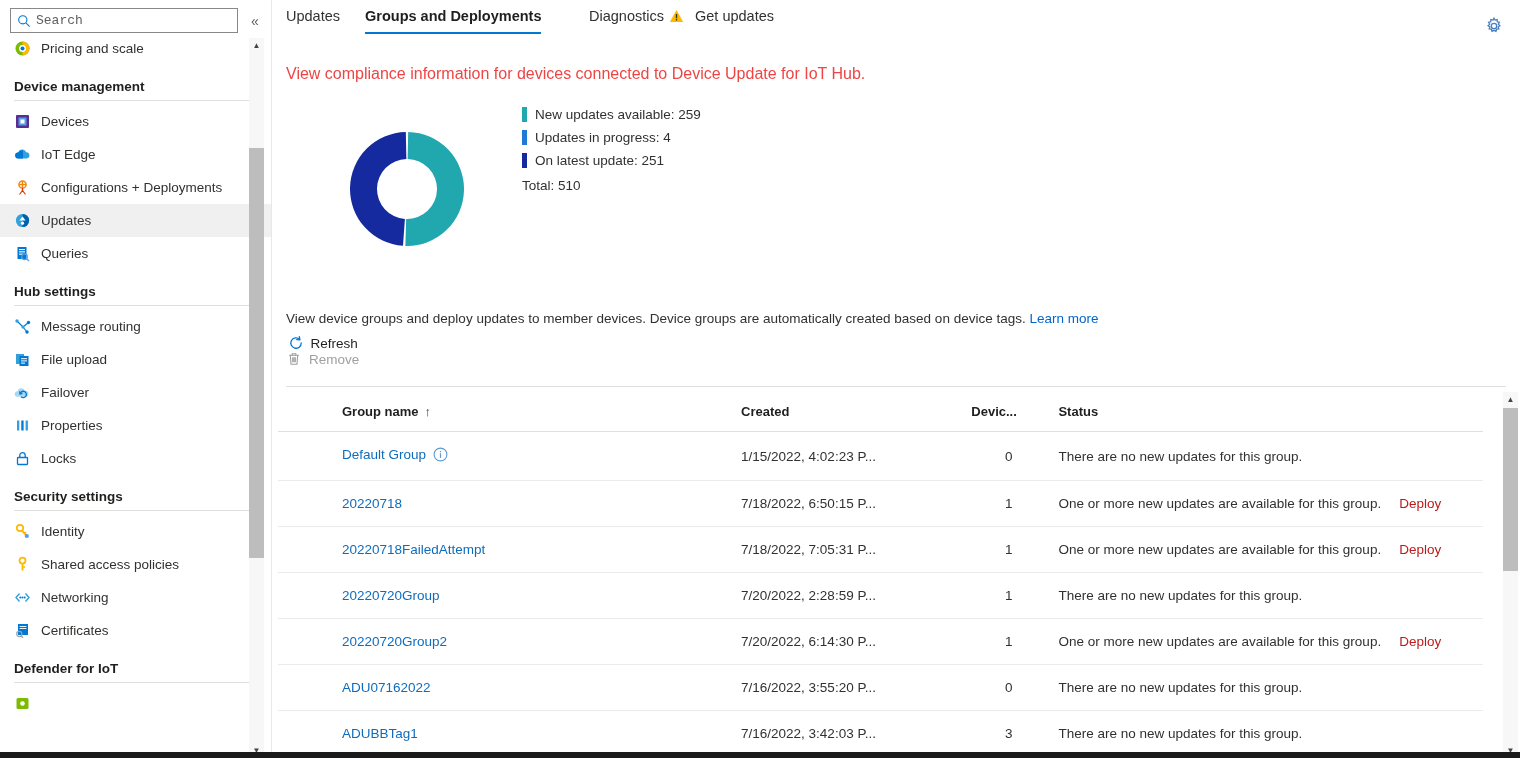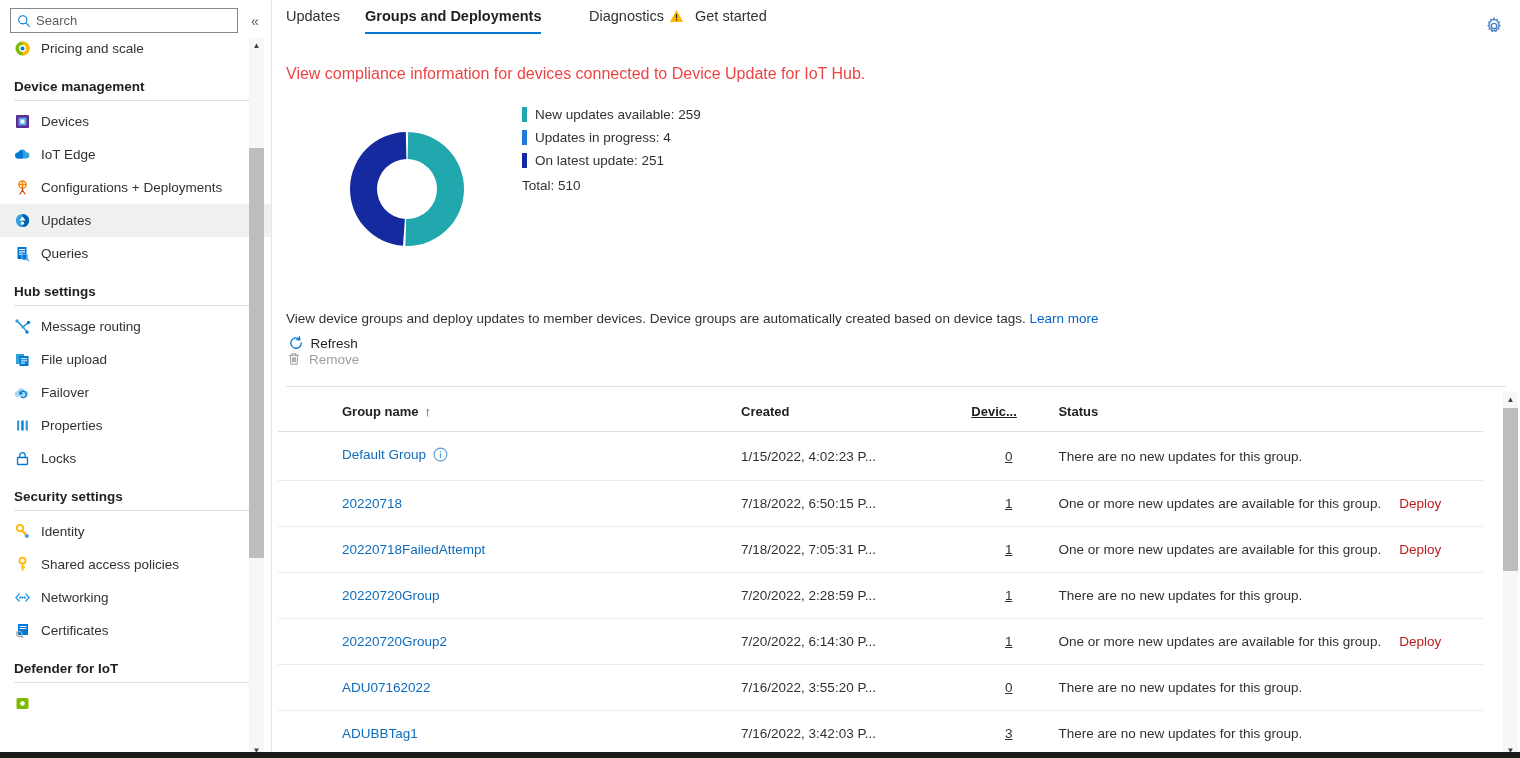--- a/index.html
+++ b/index.html
@@ -27,21 +27,21 @@
   .search-box {
     position: absolute; left: 10px; top: 8px;
     width: 228px; height: 25px;
     border: 1px solid #8a8886;
     background: #fff;
     display: flex; align-items: center;
     padding-left: 6px;
   }
   .search-icon { width: 14px; height: 14px; flex: 0 0 14px; margin-right: 5px; }
   .search-placeholder {
-    font-size: 13px; color: #605e5c; line-height: 1;
+    font-size: 13px; color: #605e5c; line-height: 1; font-family: Liberation Mono, monospace;
   }
   .collapse-btn {
     position: absolute; left: 246px; top: 12px;
     width: 18px; height: 18px;
     color: #605e5c; font-size: 14px; line-height: 18px;
     text-align: center; cursor: pointer;
   }
 
   .nav-scroll {
     position: absolute; left: 0; top: 32px;
@@ -183,21 +183,21 @@
   }
   .tbl td {
     font-size: 13.5px; color: #323130;
     padding: 15px 0 15px 0;
     border-bottom: 1px solid #edebe9;
     white-space: nowrap;
     vertical-align: middle;
   }
   .col-name  { width: 440px; padding-left: 64px !important; }
   .col-created { width: 215px; }
-  .col-devices { width: 60px; text-align: right; text-decoration: underline; }
+  .col-devices { width: 60px; text-align: right; }
   .col-status { width: 430px; padding-left: 28px !important; }
   th.col-devices { text-align: left; padding-left: 4px !important; }
   td.col-devices { padding-right: 18px !important; }
   .glink { color: #0f6cbd; cursor: pointer; }
   .deploy-link { color: #b91c1c; cursor: pointer; margin-left: 18px; }
   .sort-arrow { margin-left: 6px; font-weight: normal; color: #323130; }
   .info-icon { display: inline-block; vertical-align: -3px; margin-left: 7px; }
 
   
   .tbl-scroll {
@@ -437,21 +437,21 @@
   <div class="main">
 
     <div class="tabbar" id="tab-bar">
         <div class="tab" style="left: 14px;"><span>Updates</span></div>
         <div class="tab active" style="left: 93px;"><span>Groups and Deployments</span><span class="underline"></span></div>
         <div class="tab" style="left: 300px; margin-left: 17px;"><span>Diagnostics</span><span class="warn-icon"><svg width="15" height="14" viewBox="0 0 15 14">
               <path d="M7.5 1 L14.2 13 H0.8 Z" fill="#ffb900"></path>
               <rect x="6.8" y="5" width="1.4" height="4.3" fill="#333"></rect>
               <rect x="6.8" y="10.1" width="1.4" height="1.4" fill="#333"></rect>
             </svg></span></div>
-        <div class="tab" style="left: 423px;"><span>Get started</span></div>
+        <div class="tab" style="left: 423px;"><span>Get updates</span></div>
       </div>
 
     <div class="gear-btn">
       <svg width="20" height="20" viewBox="0 0 20 20">
         <g fill="none" stroke="#4a7fc1" stroke-width="1.3">
           <circle cx="10" cy="10" r="2.7"></circle>
           <path d="M10 2.2 L11 4.1 L13.1 3.6 L13.3 5.8 L15.4 6.3 L14.3 8.2 L15.9 9.6 L14.1 10.9 L14.8 13 L12.6 13.2 L12 15.3 L10 14.3 L8 15.3 L7.4 13.2 L5.2 13 L5.9 10.9 L4.1 9.6 L5.7 8.2 L4.6 6.3 L6.7 5.8 L6.9 3.6 L9 4.1 Z"></path>
         </g>
       </svg>
     </div>

